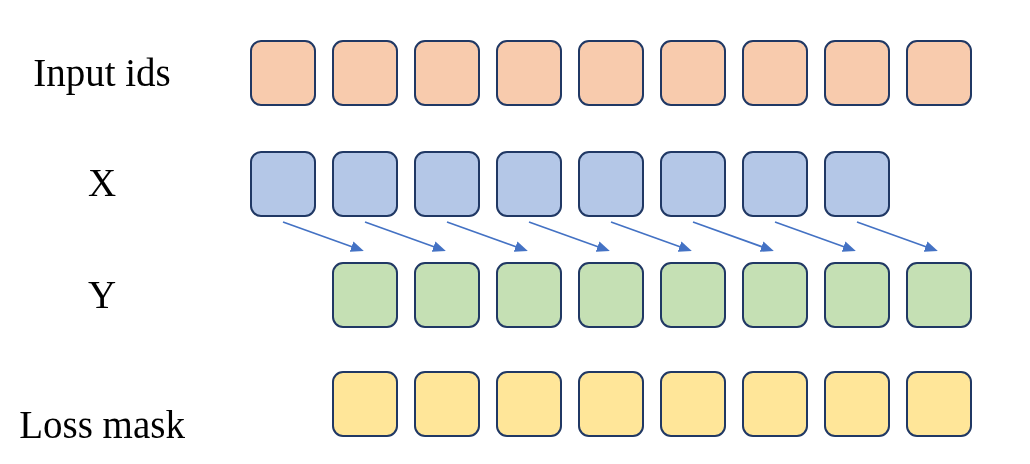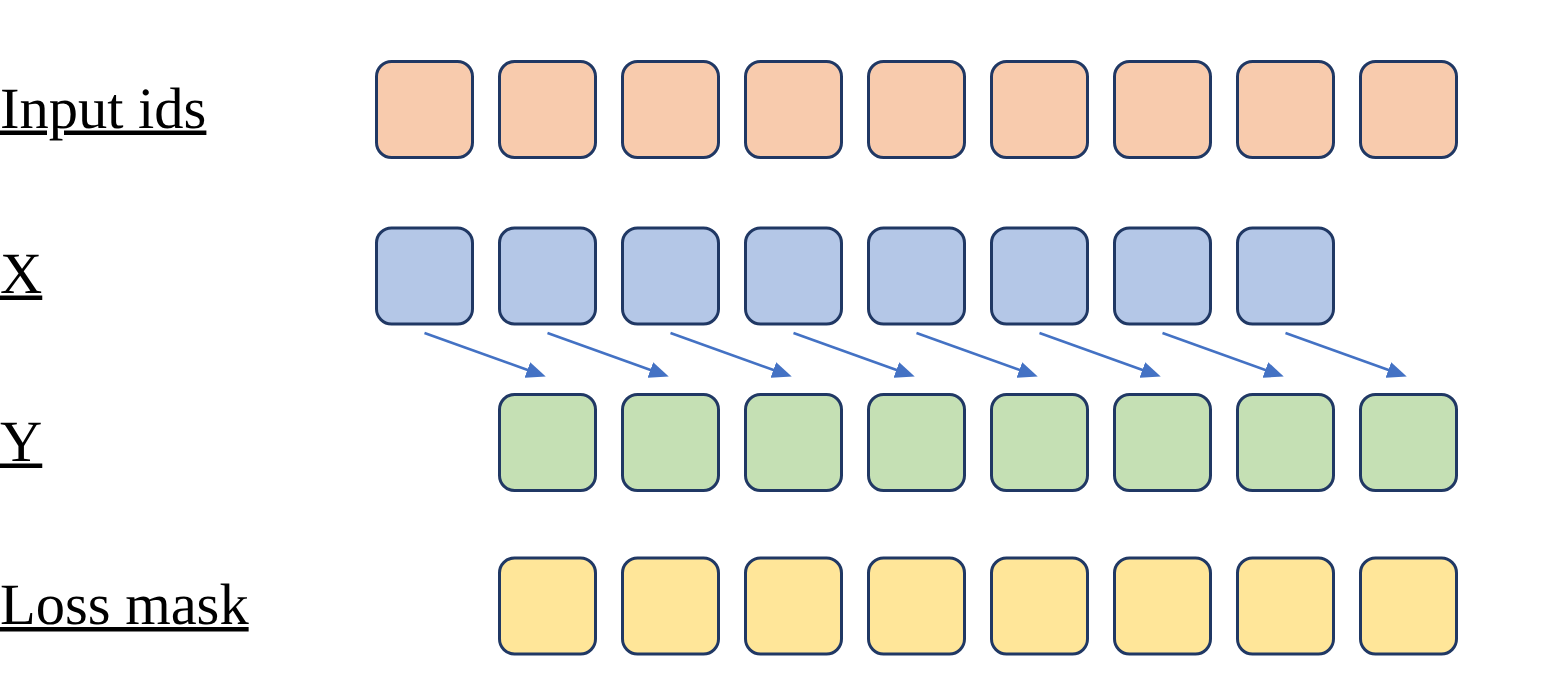--- a/index.html
+++ b/index.html
@@ -16,25 +16,24 @@
     height: 464px;
     background: #ffffff;
     font-family: "Liberation Serif", "DejaVu Serif", serif;
   }
   .row-label {
     position: absolute;
     left: 0;
     width: 204px;
     height: 66px;
     line-height: 66px;
-    text-align: left;
+    text-align: center;
     font-size: 39px;
     color: #000000;
     white-space: nowrap;
-    text-decoration: underline;
   }
   .token {
     position: absolute;
     width: 66px;
     height: 66px;
     box-sizing: border-box;
     border: 2.5px solid #203864;
     border-radius: 11px;
   }
   #arrow-layer {
@@ -50,21 +49,21 @@
 <body>
 
 <div id="diagram">
 
   <div class="row-label" style="top:40px">Input ids</div>
 
   <div class="row-label" style="top:150px">X</div>
 
   <div class="row-label" style="top:262px">Y</div>
 
-  <div class="row-label" style="top:371px">Loss mask</div>
+  <div class="row-label" style="top:392px">Loss mask</div>
 
   <svg id="arrow-layer" width="1030" height="464" viewBox="0 0 1030 464" xmlns="http://www.w3.org/2000/svg">
     <defs>
       <marker id="ah" markerUnits="userSpaceOnUse" markerWidth="14" markerHeight="11" refX="10" refY="5.5" orient="auto">
         <path d="M0,0 L13,5.5 L0,11 Z" fill="#4472C4"></path>
       </marker>
     </defs>
     <g id="arrow-group">
         <line x1="283" y1="222" x2="361" y2="250" stroke="#4472C4" stroke-width="1.7" marker-end="url(#ah)"></line>
         <line x1="365" y1="222" x2="443" y2="250" stroke="#4472C4" stroke-width="1.7" marker-end="url(#ah)"></line>

